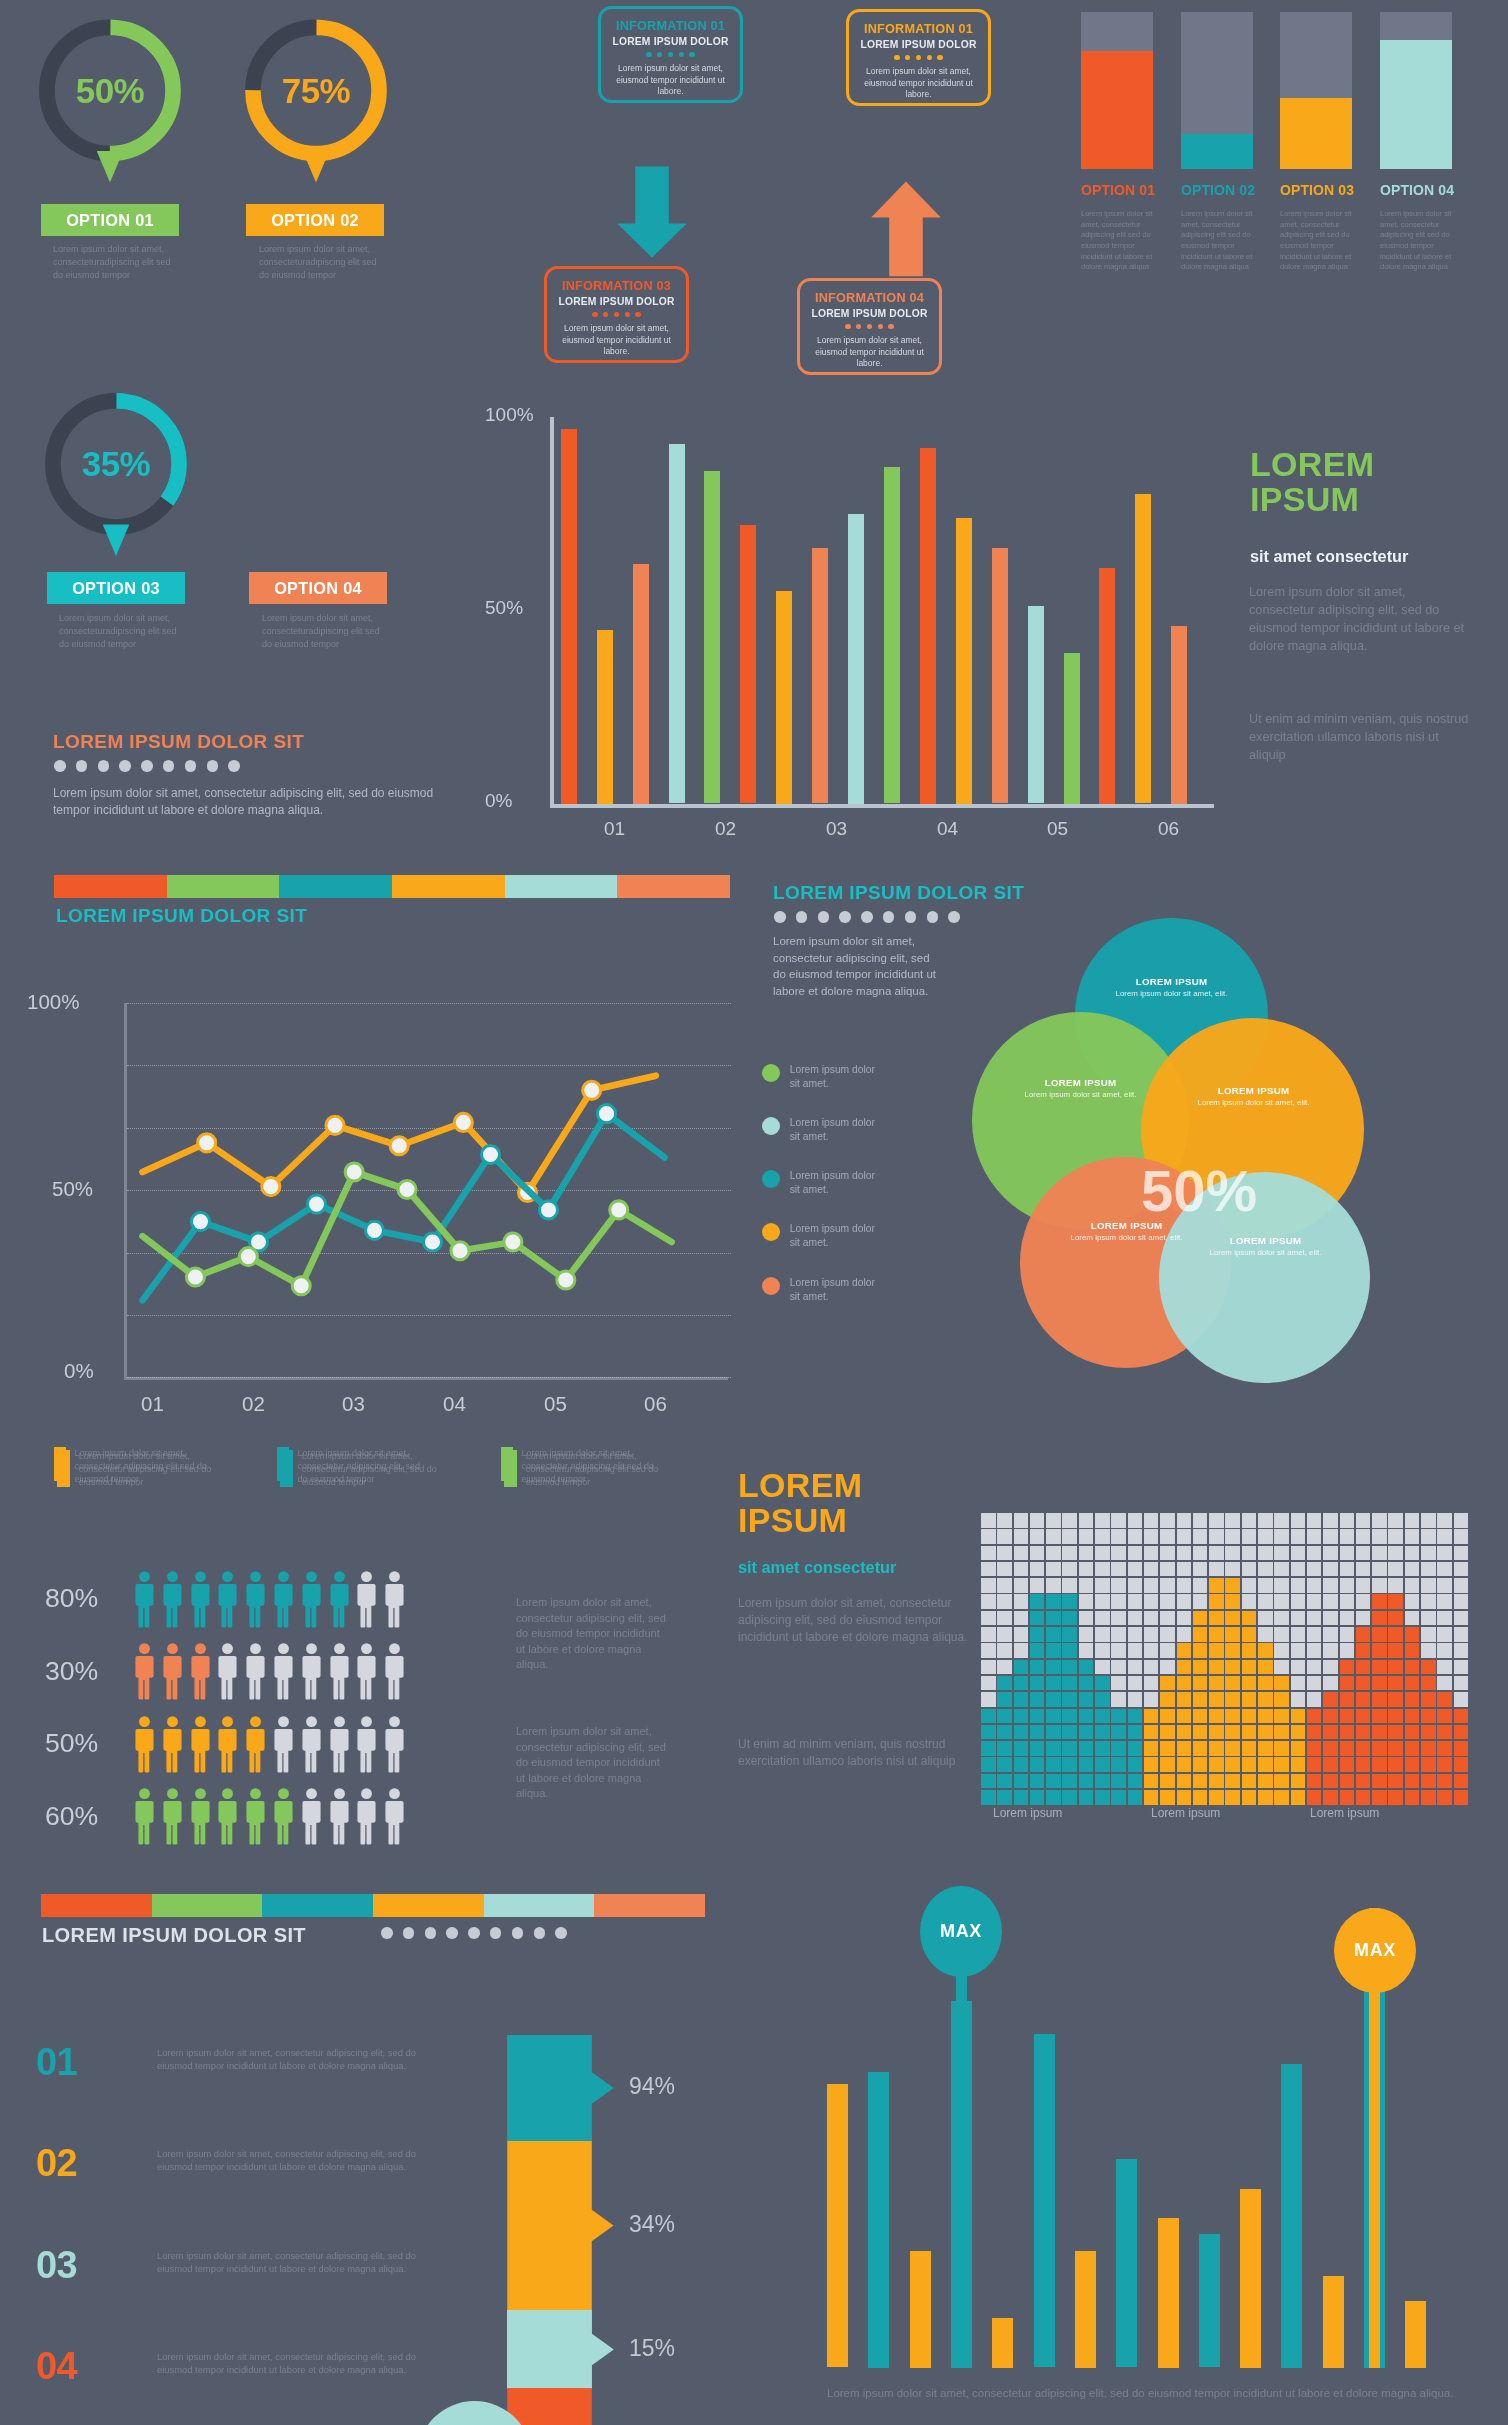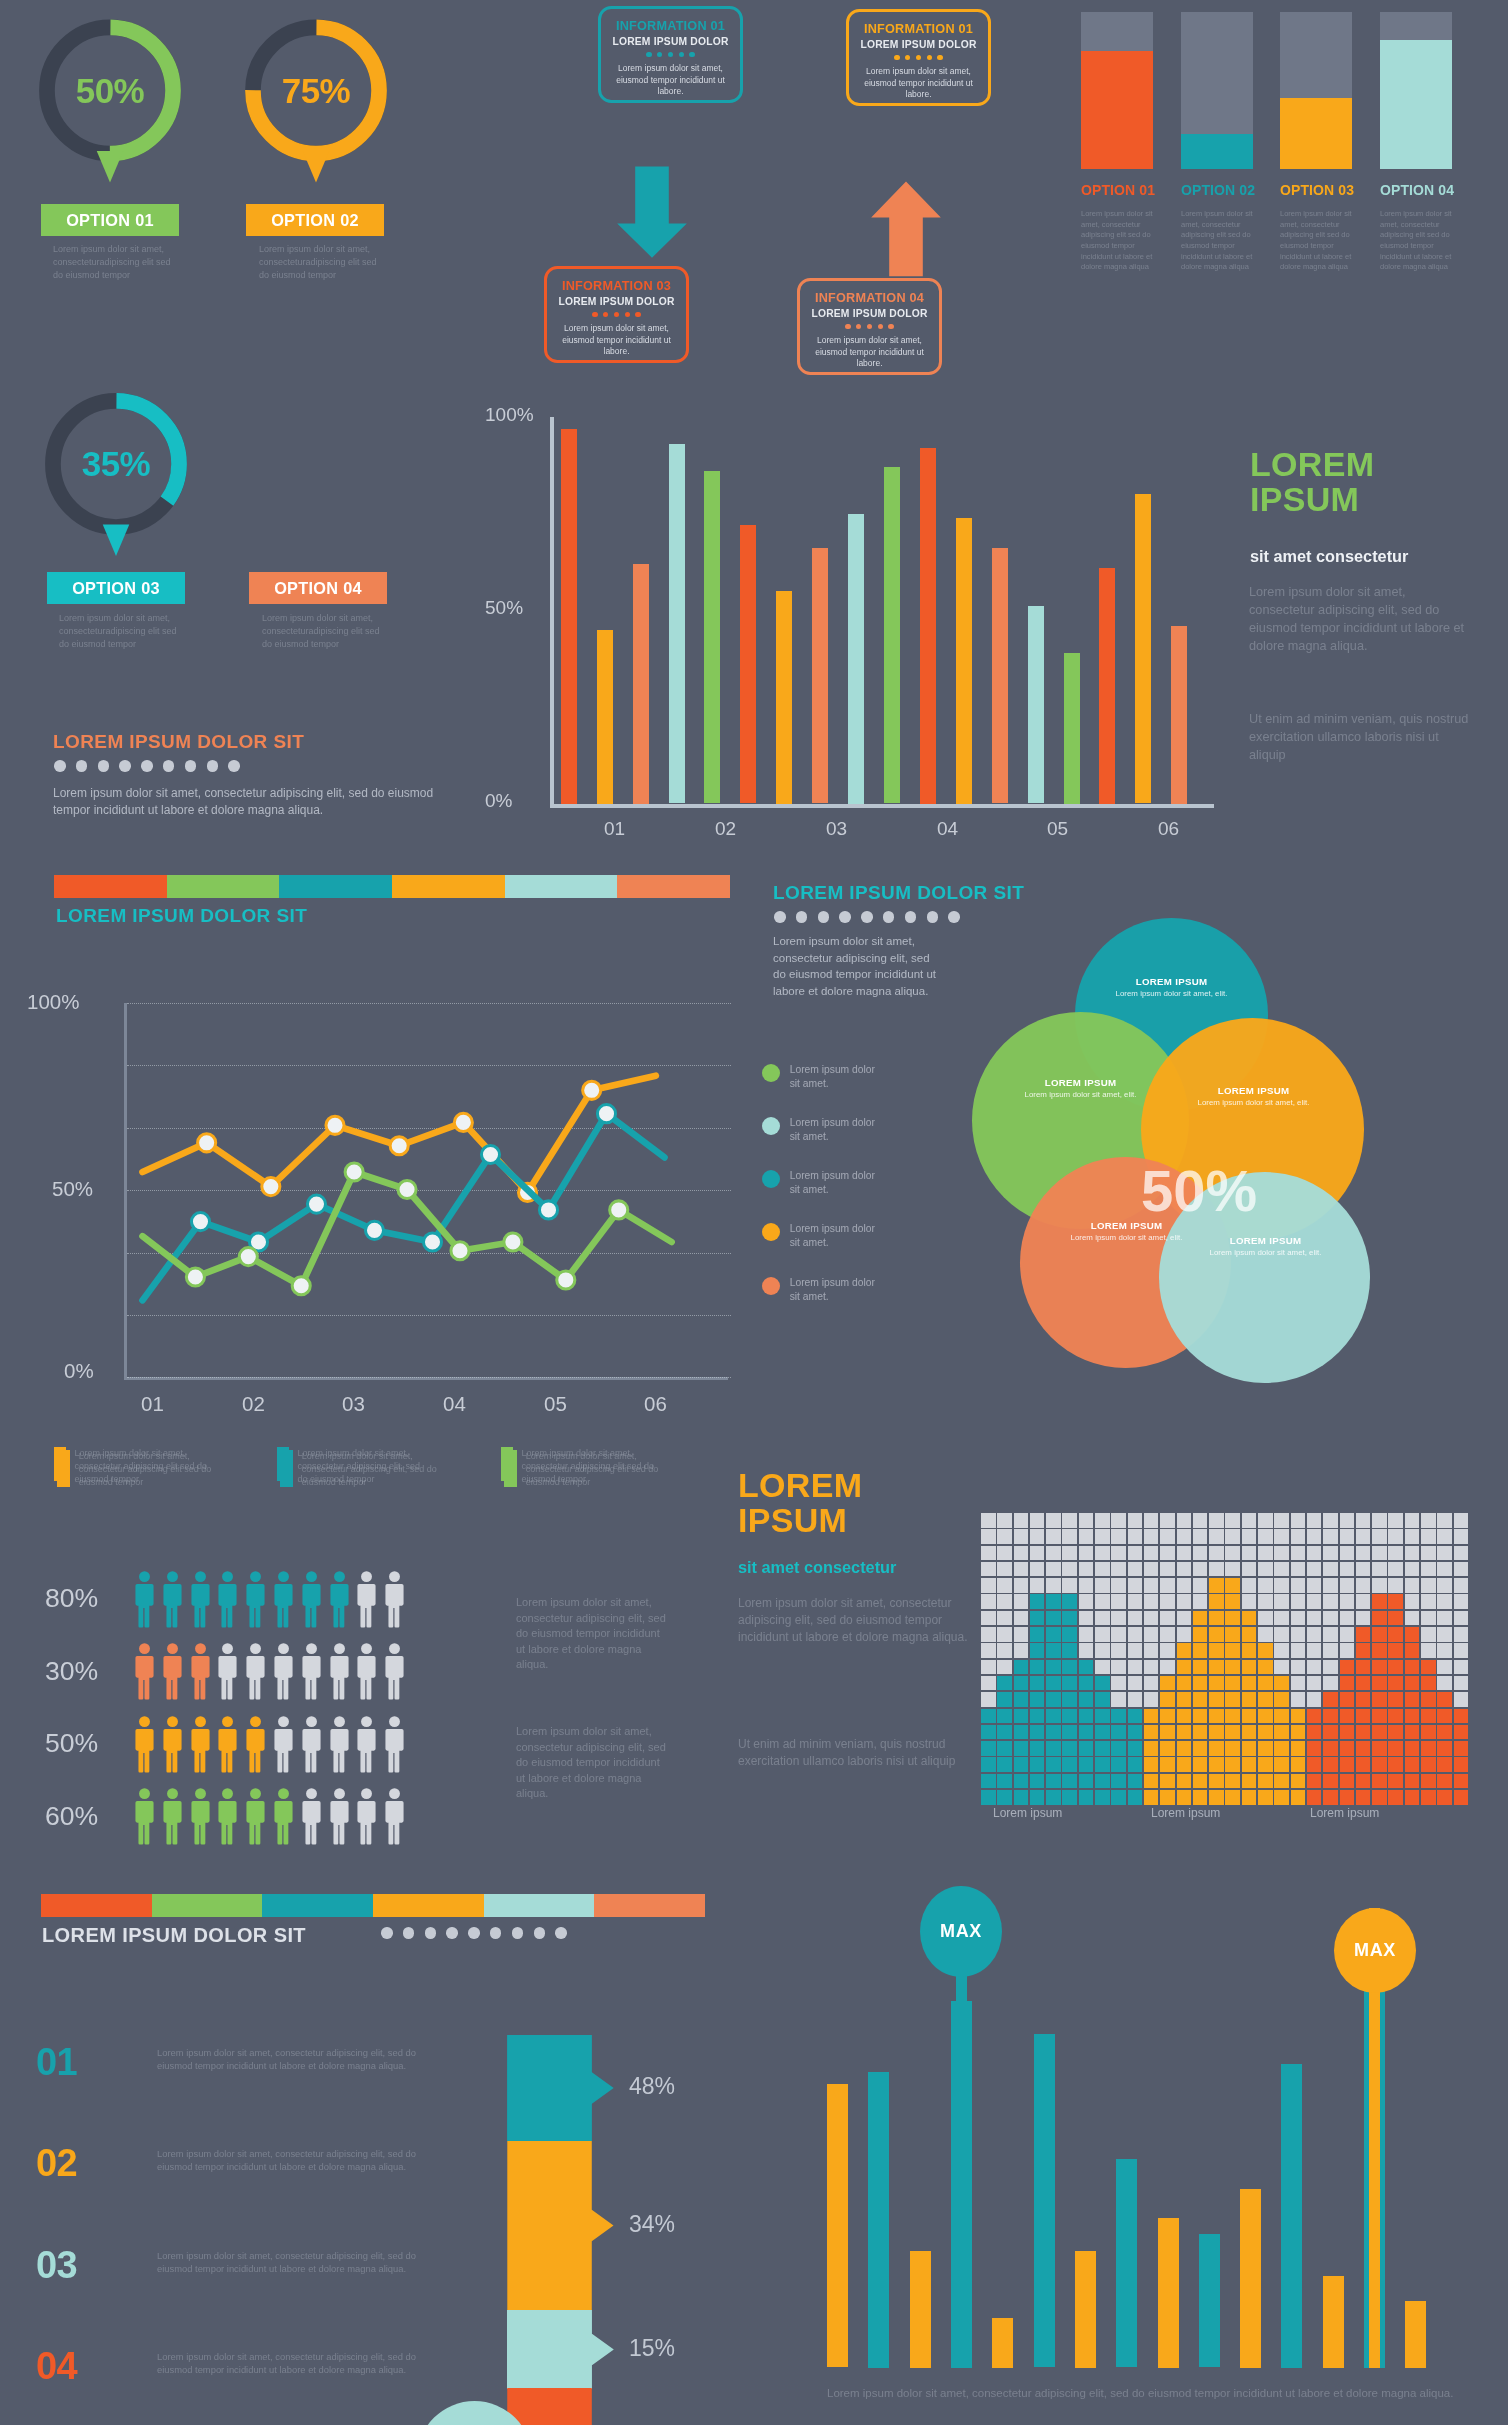--- a/index.html
+++ b/index.html
@@ -1187,21 +1187,21 @@
    <div class="num-desc muted" style="left:121px;top:106px;">Lorem ipsum dolor sit amet, consectetur adipiscing elit, sed do eiusmod tempor incididunt ut labore et dolore magna aliqua.</div>
    <div class="num" style="left:0px;top:203px;color:#a5dcd7;">03</div>
    <div class="num-desc muted" style="left:121px;top:208px;">Lorem ipsum dolor sit amet, consectetur adipiscing elit, sed do eiusmod tempor incididunt ut labore et dolore magna aliqua.</div>
    <div class="num" style="left:0px;top:304px;color:#f05a28;">04</div>
    <div class="num-desc muted" style="left:121px;top:309px;">Lorem ipsum dolor sit amet, consectetur adipiscing elit, sed do eiusmod tempor incididunt ut labore et dolore magna aliqua.</div>
   </div>
 <div class="abs" id="funnelHost" style="left: 507px; top: 2035px; width: 242px; height: 544px;">
    <svg class="fn-seg" style="left:0;top:0px;" width="108" height="106" viewBox="0 0 178 175">
      <path d="M0,0 H140 V61.5 L176,87.5 L140,113.5 V175 H0 Z" fill="#17a2ac"></path>
    </svg>
-   <div class="fn-pct" style="left:122px;top:38px;">48%</div>
+   <div class="fn-pct" style="left:122px;top:38px;">94%</div>
    <svg class="fn-seg" style="left:0;top:106px;" width="108" height="169" viewBox="0 0 178 280">
      <path d="M0,0 H140 V114 L176,140 L140,166 V280 H0 Z" fill="#f9a81a"></path>
    </svg>
    <div class="fn-pct" style="left:122px;top:176px;">34%</div>
    <svg class="fn-seg" style="left:0;top:275px;" width="108" height="79" viewBox="0 0 178 130">
      <path d="M0,0 H140 V39 L176,65 L140,91 V130 H0 Z" fill="#a5dcd7"></path>
    </svg>
    <div class="fn-pct" style="left:122px;top:300px;">15%</div>
    <svg class="fn-seg" style="left:0;top:353px;" width="108" height="151" viewBox="0 0 178 250">
      <path d="M0,0 H140 V99 L176,125 L140,151 V250 H0 Z" fill="#f05a28"></path>

